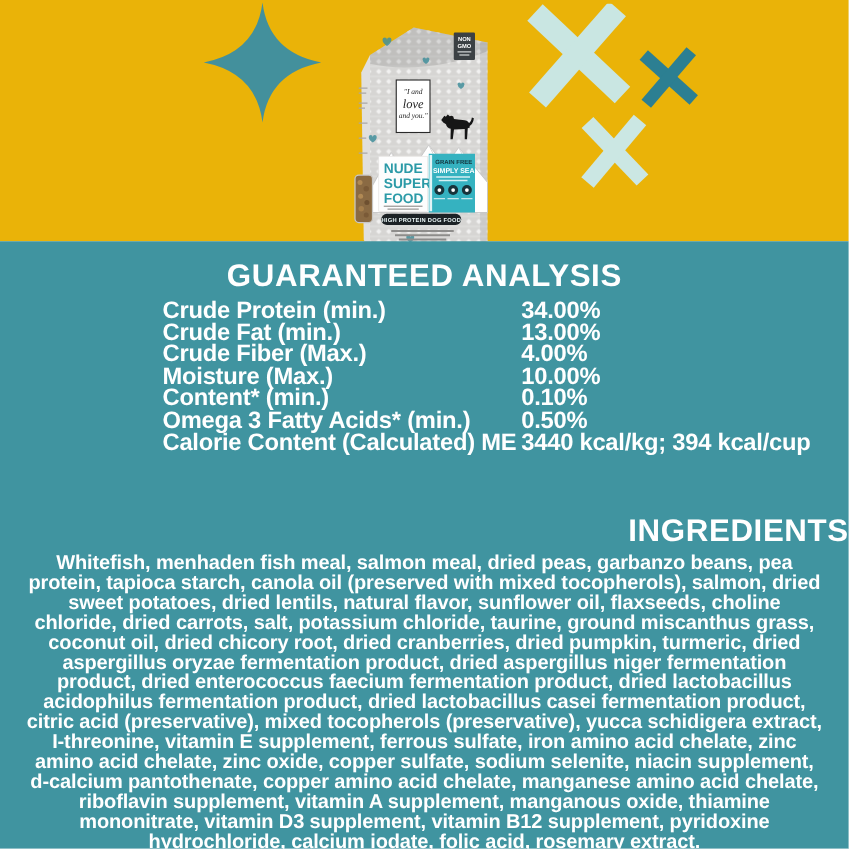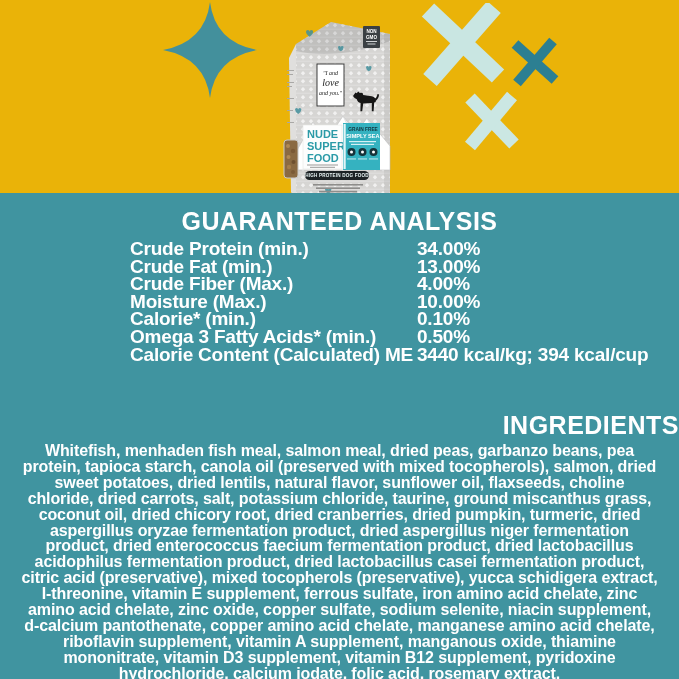--- a/index.html
+++ b/index.html
@@ -179,21 +179,21 @@
       <div class="ga-row">
         <span class="ga-label">Crude Fat (min.)</span><span class="ga-value">13.00%</span>
       </div>
       <div class="ga-row">
         <span class="ga-label">Crude Fiber (Max.)</span><span class="ga-value">4.00%</span>
       </div>
       <div class="ga-row">
         <span class="ga-label">Moisture (Max.)</span><span class="ga-value">10.00%</span>
       </div>
       <div class="ga-row">
-        <span class="ga-label">Calorie* (min.)</span><span class="ga-value">0.10%</span>
+        <span class="ga-label">Content* (min.)</span><span class="ga-value">0.10%</span>
       </div>
       <div class="ga-row">
         <span class="ga-label">Omega 3 Fatty Acids* (min.)</span><span class="ga-value">0.50%</span>
       </div>
       <div class="ga-row">
         <span class="ga-label">Calorie Content (Calculated) ME</span><span class="ga-value">3440 kcal/kg; 394 kcal/cup</span>
       </div>
     </div>
 
     <h2 class="ing-title">INGREDIENTS</h2>

